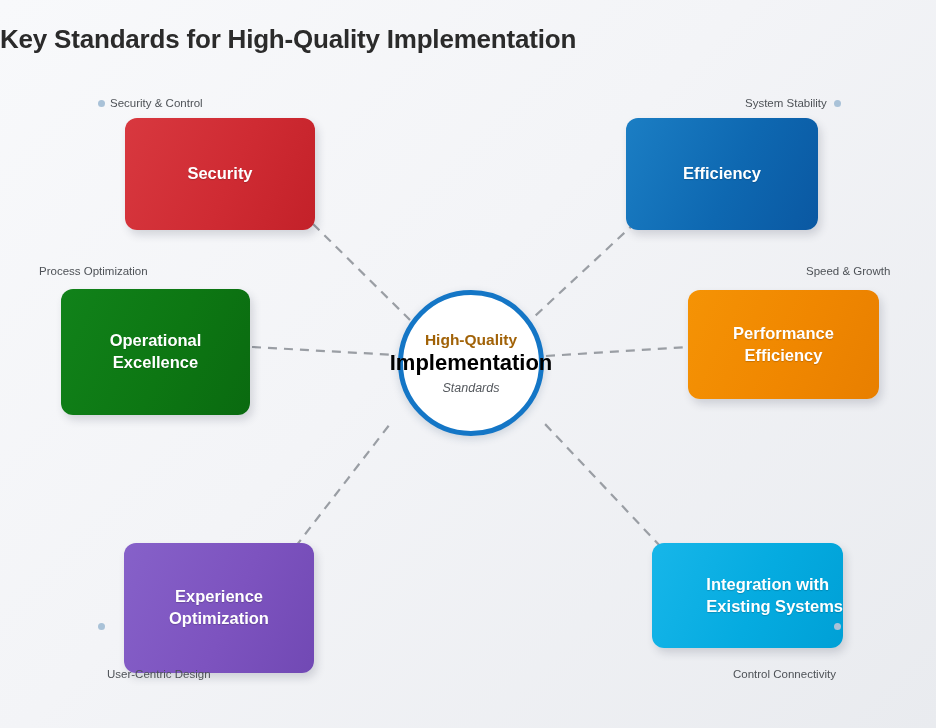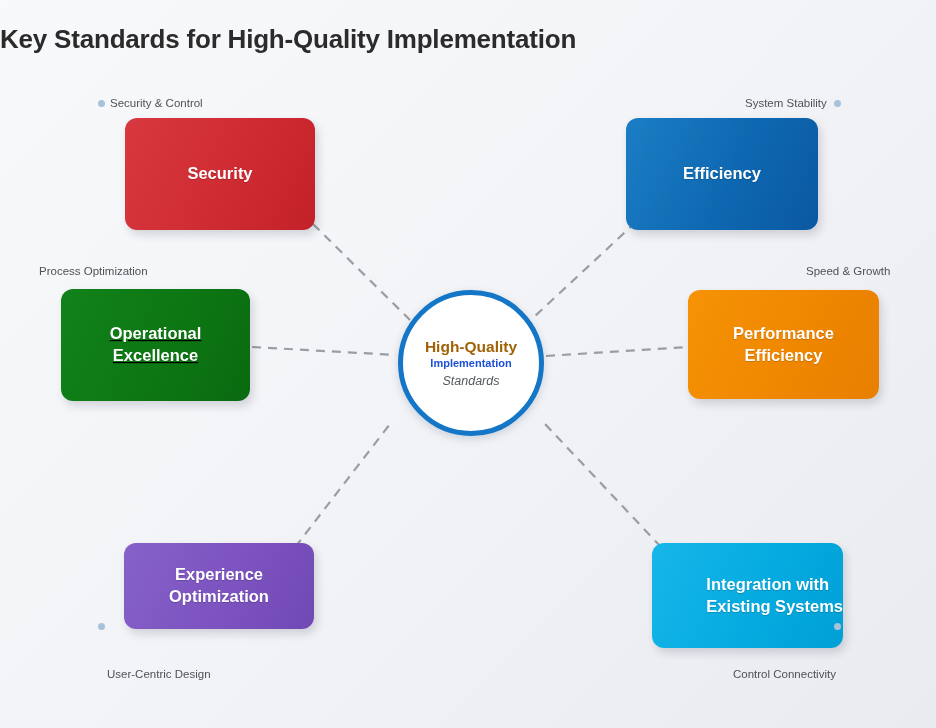--- a/index.html
+++ b/index.html
@@ -67,30 +67,29 @@
 
   #node-security {
     left: 125px; top: 118px; width: 190px; height: 112px;
     background: linear-gradient(115deg, #d8383f 0%, #cf2b33 55%, #c32129 100%);
   }
   #node-reliability {
     left: 626px; top: 118px; width: 192px; height: 112px;
     background: linear-gradient(115deg, #1b7ec4 0%, #0e68b1 55%, #0a58a2 100%);
   }
   #node-operational {
-    left: 61px; top: 289px; width: 189px; height: 112px;
+    left: 61px; top: 289px; width: 189px; height: 126px;
     background: linear-gradient(115deg, #11821a 0%, #0d7713 55%, #0a6a10 100%);
-    text-decoration: underline;
   }
   #node-performance {
     left: 688px; top: 290px; width: 191px; height: 109px;
     background: linear-gradient(115deg, #f59305 0%, #f08700 55%, #e87f00 100%);
   }
   #node-experience {
-    left: 124px; top: 543px; width: 190px; height: 86px;
+    left: 124px; top: 543px; width: 190px; height: 130px;
     background: linear-gradient(115deg, #8661c9 0%, #7d53bf 55%, #7149b4 100%);
   }
   #node-integration {
     left: 626px; top: 543px; width: 191px; height: 105px;
     background: linear-gradient(115deg, #17b6e9 0%, #05abe0 55%, #00a0d6 100%);
   }
 
   
   #hub {
     position: absolute;
@@ -108,23 +107,23 @@
     align-items: center;
     justify-content: center;
   }
   #hub .hub-l1 {
     font-size: 15.5px;
     font-weight: bold;
     color: #a16207;
     line-height: 1.15;
   }
   #hub .hub-l2 {
-    font-size: 11px;
-    font-weight: bold;
-    color: #1d4ed8;
+    font-size: 22px;
+    font-weight: bold;
+    color: #000000;
     line-height: 1.2;
     margin-top: 1px;
     white-space: nowrap;
   }
   #hub .hub-l3 {
     font-size: 12.5px;
     color: #55595e;
     margin-top: 4px;
     font-style: italic;
   }

